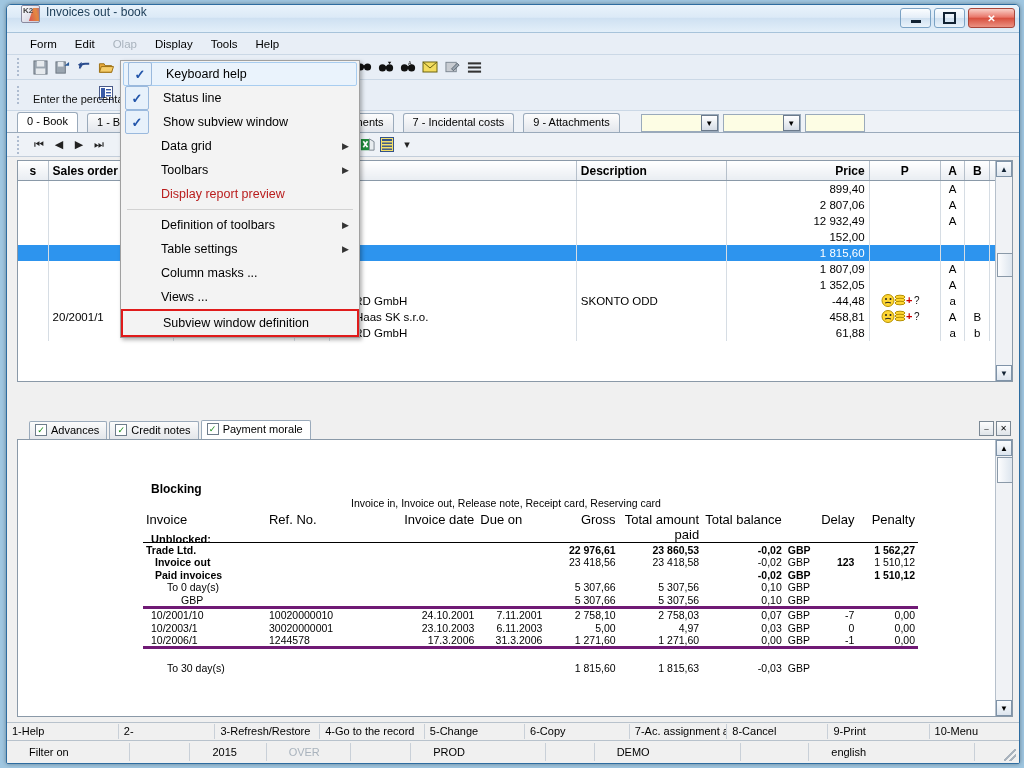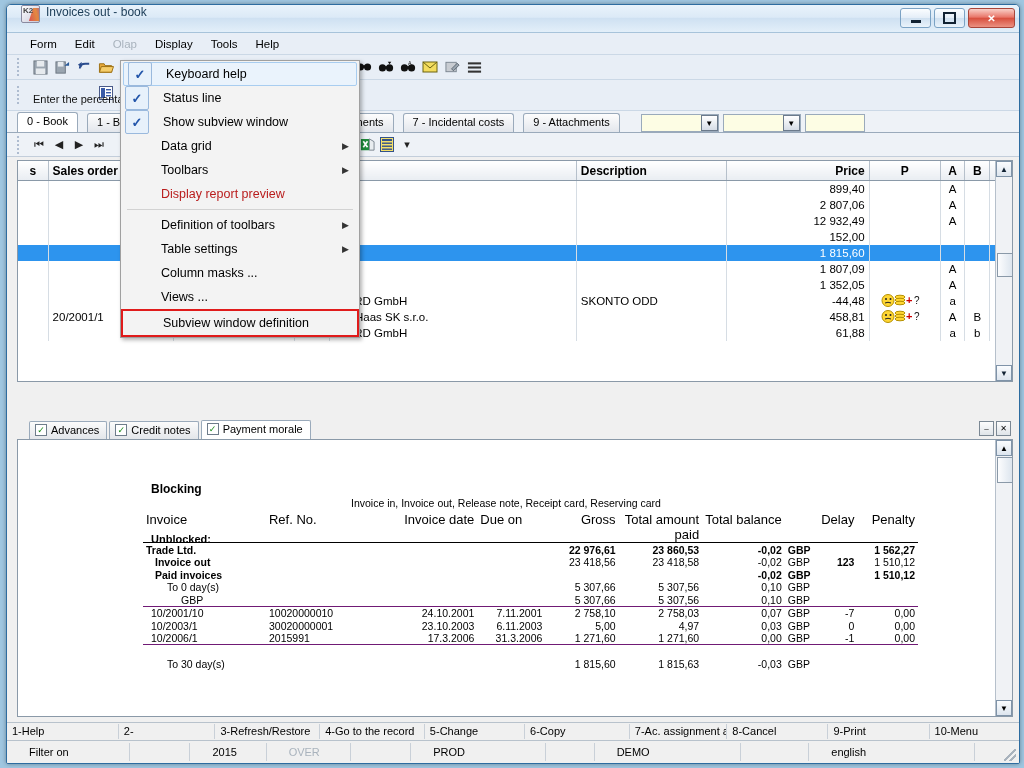--- a/index.html
+++ b/index.html
@@ -241,21 +241,21 @@
   }
   .report-inner { position: absolute; left: 0; right: 17px; top: 0; bottom: 0; overflow: hidden; }
   .rpt-scroll { position: absolute; right: 0; top: 0; bottom: 0; width: 16px; background: #f0f2f5; border-left: 1px solid #b6c0cb;}
   .rpt-scroll .thumb2 { position:absolute; top: 17px; left:1px; width:14px;height:24px;background:linear-gradient(to right,#fcfdfe,#dde5ee);border:1px solid #8a99a8;}
   table.rpt { border-collapse: collapse; font-size: 10.5px; margin-left: 125px; margin-top: 48px; width: 775px; }
   table.rpt td { padding: 0 3px; height: 12.5px; white-space: nowrap; vertical-align: bottom;}
   .r-bold { font-weight: bold; }
   .r-right { text-align: right; }
   .r-head { font-size: 13px; }
   .topline td { border-top: 1.5px solid #000; }
-  .thinline td { border-top: 1px solid #701a75; }
+  .thinline td { border-top: 3px solid #701a75; }
   
   .fkeybar {
     position: absolute; left: 0; right: 0; bottom: 23px; height: 17px;
     background: #f0f0f0; border-top: 1px solid #b8c2cc;
     display: flex; align-items: center; font-size: 11px;
   }
   .fkey { border-right: 1px solid #c9d0d8; padding: 0 5px; height: 15px; line-height: 15px; overflow: hidden; white-space: nowrap;}
   .statusbar {
     position: absolute; left: 0; right: 0; bottom: 0; height: 22px;
     background: #f0f0f0; border-top: 1px solid #b8c2cc;
@@ -844,21 +844,21 @@
             <td class="r-right">6.11.2003</td>
             <td class="r-right">5,00</td>
             <td class="r-right">4,97</td>
             <td class="r-right">0,03</td>
             <td>GBP</td>
             <td class="r-right">0</td>
             <td class="r-right">0,00</td>
           </tr>
           <tr>
             <td style="padding-left:8px">10/2006/1</td>
-            <td>2015991</td>
+            <td>1244578</td>
             <td class="r-right">17.3.2006</td>
             <td class="r-right">31.3.2006</td>
             <td class="r-right">1 271,60</td>
             <td class="r-right">1 271,60</td>
             <td class="r-right">0,00</td>
             <td>GBP</td>
             <td class="r-right">-1</td>
             <td class="r-right">0,00</td>
           </tr>
           <tr class="thinline">

